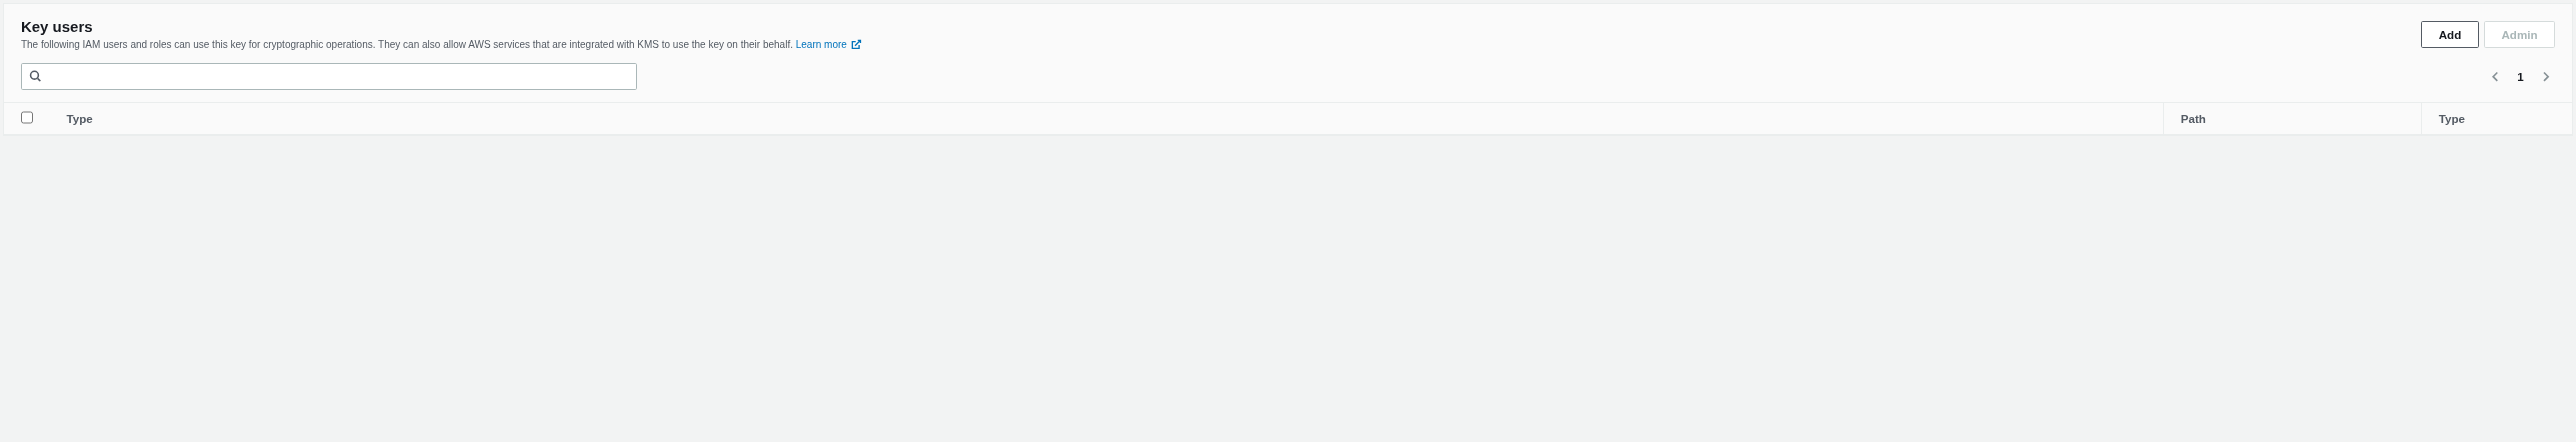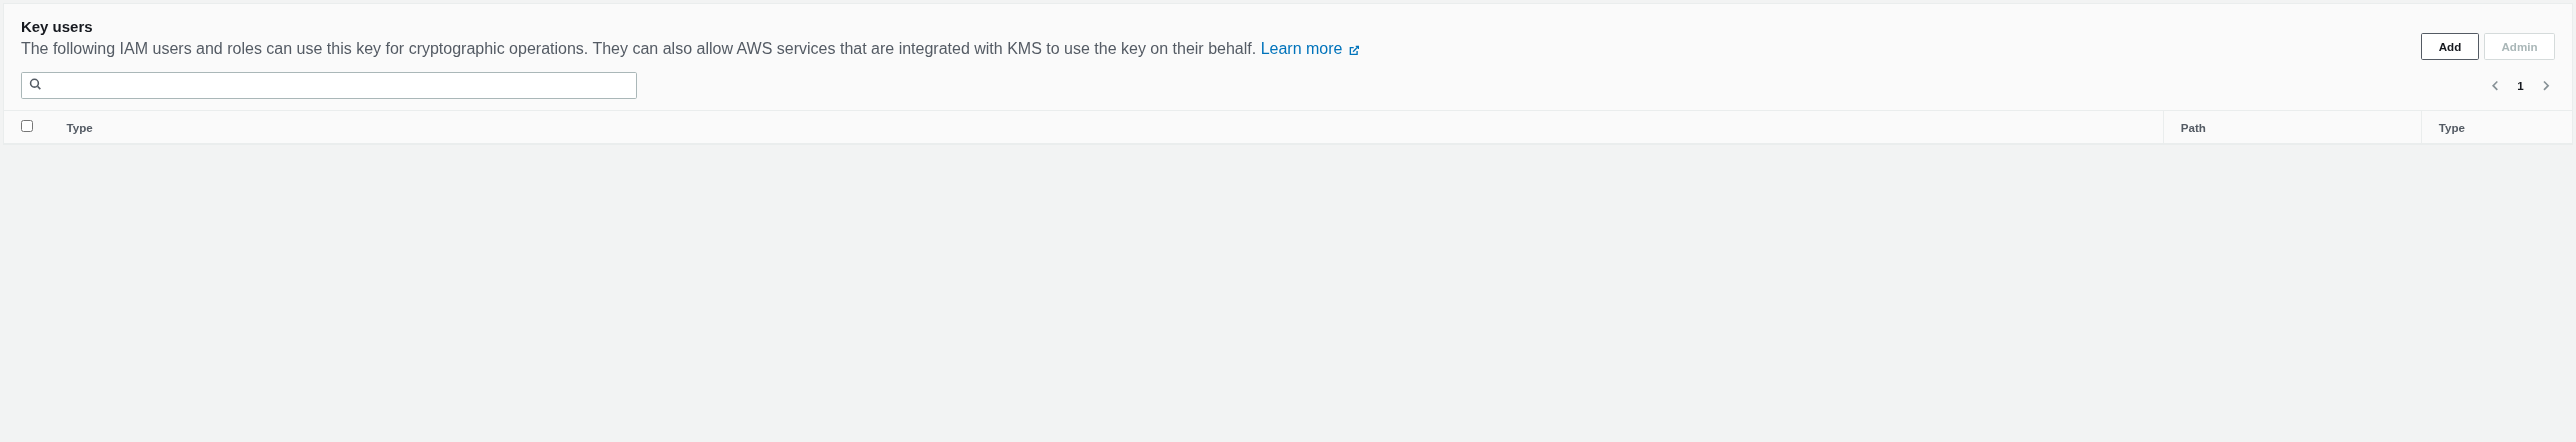--- a/index.html
+++ b/index.html
@@ -11,31 +11,31 @@
   }
   .panel {
     background: #fafafa;
     border: 0.8px solid #eaeded;
     margin: 3.3px;
   }
   .panel-header {
     padding: 13.3px 16.6px 0 16.6px;
     display: flex;
     justify-content: space-between;
-    align-items: flex-end;
+    align-items: center;
   }
   .header-left { flex: 1; }
   .title {
     font-size: 15px;
     font-weight: 700;
     color: #16191f;
     margin-bottom: 3.3px;
   }
   .description {
-    font-size: 16px;
+    font-size: 10px;
     color: #545b64;
     line-height: 1.4;
   }
   .learn-link {
     color: #0073bb;
     text-decoration: none;
     cursor: pointer;
   }
   .learn-link svg { vertical-align: -1.7px; margin-left: 1.7px; }
   .header-actions {

